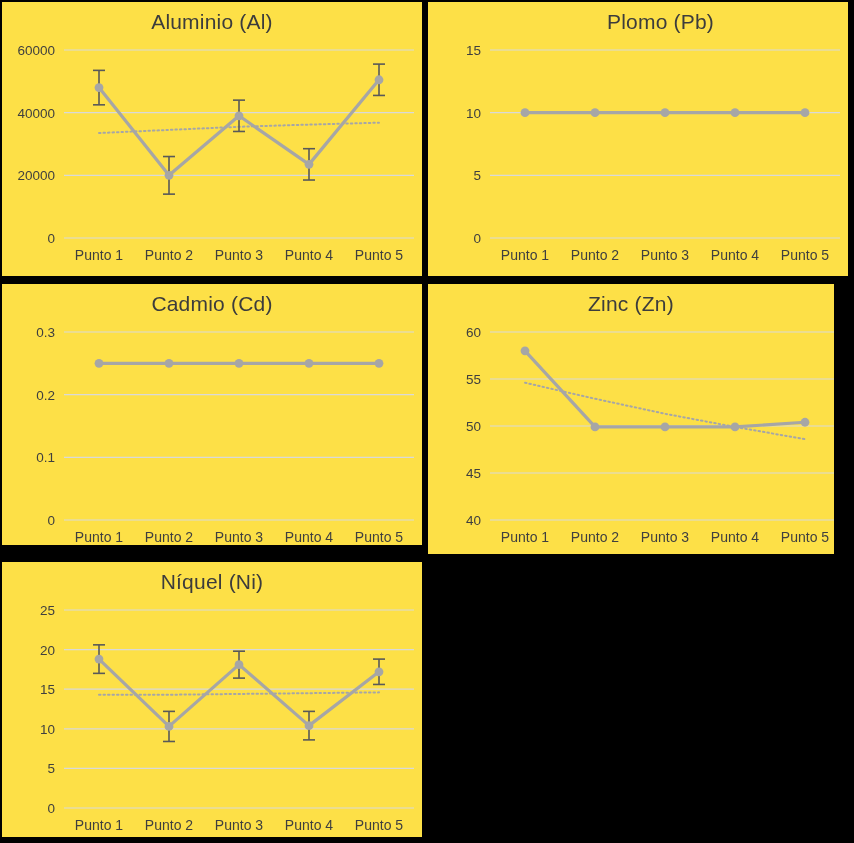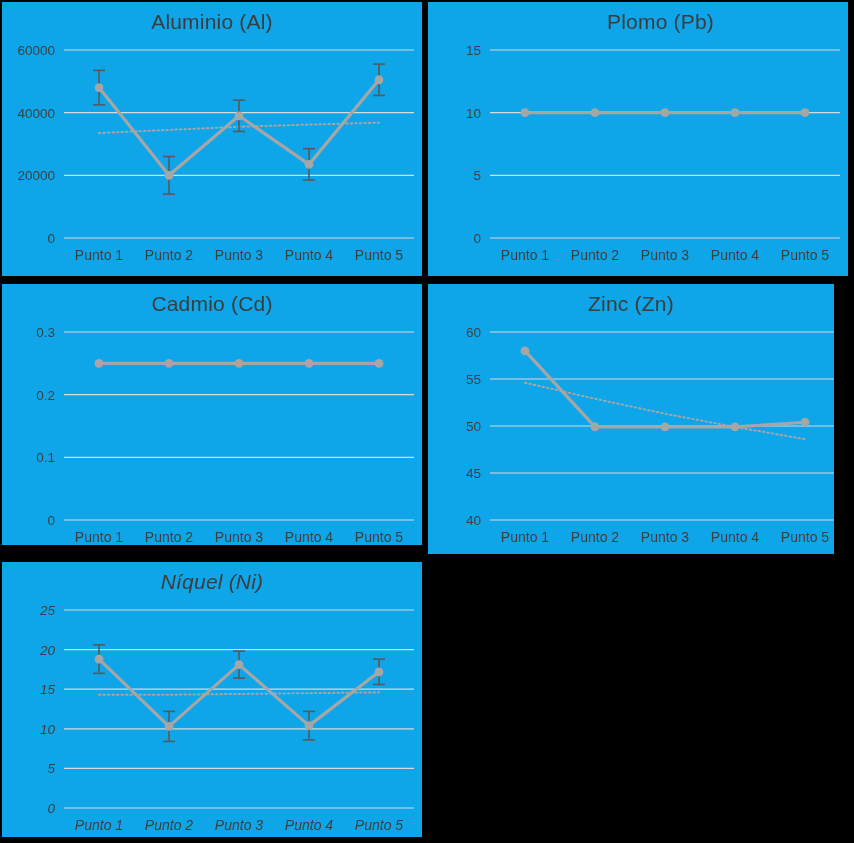--- a/index.html
+++ b/index.html
@@ -16,33 +16,33 @@
   }
   .grid {
     position: absolute;
     inset: 0;
     display: grid;
     grid-template-columns: 426px 428px;
     grid-template-rows: 279px 278px 286px;
     gap: 0;
   }
   .panel {
-    background: #0ea5e9;
+    background: #fde047;
     position: relative;
     overflow: hidden;
   }
   .panel.empty {
     background: #000000;
   }
   
   .p0 { margin: 2px 4px 3px 2px; }
   .p1 { margin: 2px 6px 3px 2px; padding-left: 45px; }
   .p2 { margin: 5px 4px 12px 2px; }
   .p3 { margin: 5px 20px 3px 2px; }
-  .p4 { margin: 5px 4px 6px 2px; font-style: italic; }
+  .p4 { margin: 5px 4px 6px 2px; }
 
   .chart-title {
     text-align: center;
     font-size: 21px;
     color: #3c3c3c;
     font-weight: normal;
     letter-spacing: .2px;
     margin: 8px 0 0 0;
     padding: 0;
   }

